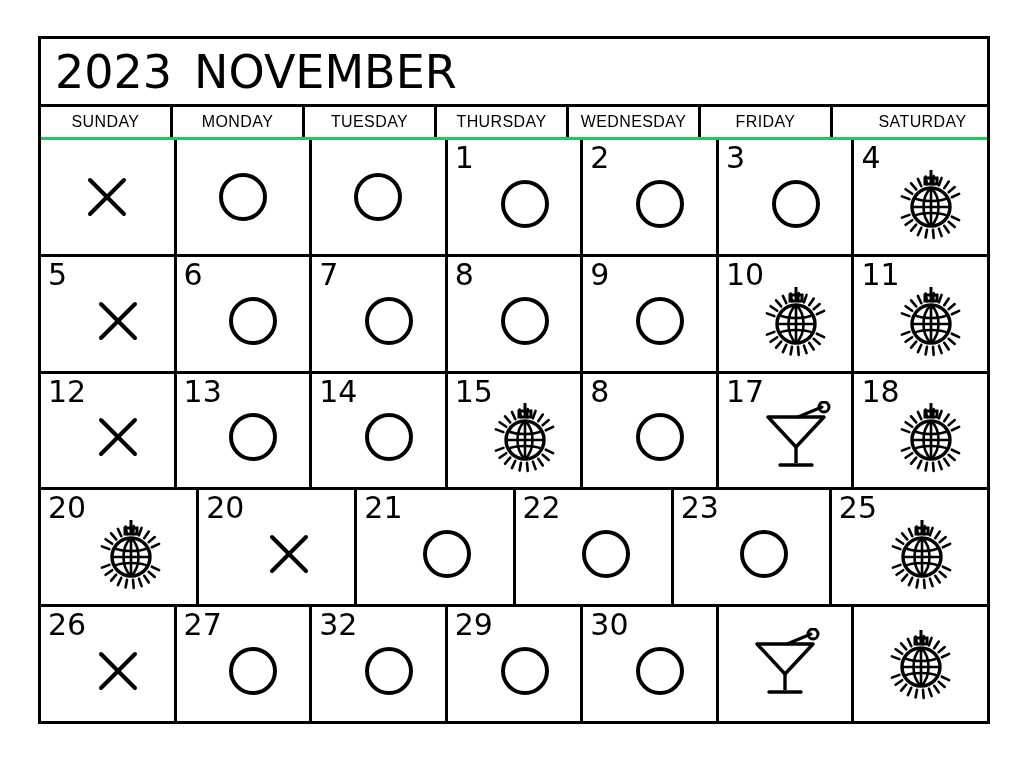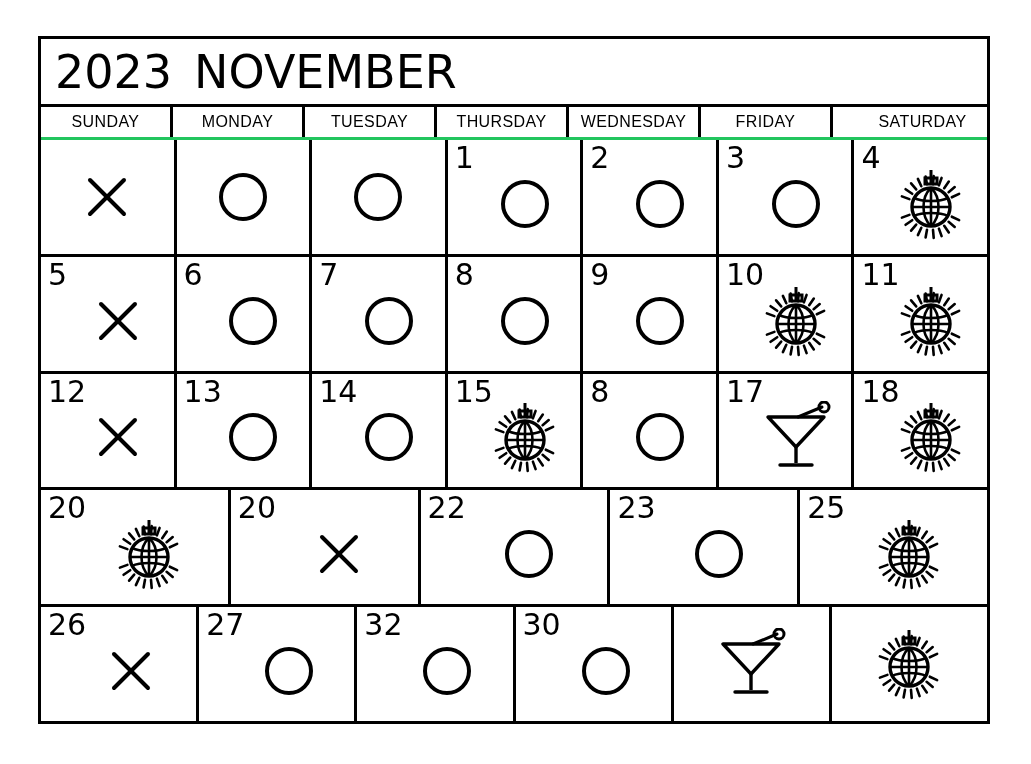--- a/index.html
+++ b/index.html
@@ -475,20 +475,28 @@
           <div class="day-cell">
             <div class="day-num">20</div>
             <div class="day-icon shifted">
               <svg width="48" height="48" viewBox="0 0 48 48" aria-hidden="true">
                 <line x1="7" y1="7" x2="41" y2="41" stroke="#000" stroke-width="4" stroke-linecap="round"></line>
                 <line x1="41" y1="7" x2="7" y2="41" stroke="#000" stroke-width="4" stroke-linecap="round"></line>
               </svg>
             </div>
           </div>
           <div class="day-cell">
+            <div class="day-num">21</div>
+            <div class="day-icon shifted">
+              <svg width="52" height="52" viewBox="0 0 52 52" aria-hidden="true">
+                <circle cx="26" cy="26" r="22" fill="none" stroke="#000" stroke-width="4"></circle>
+              </svg>
+            </div>
+          </div>
+          <div class="day-cell">
             <div class="day-num">22</div>
             <div class="day-icon shifted">
               <svg width="52" height="52" viewBox="0 0 52 52" aria-hidden="true">
                 <circle cx="26" cy="26" r="22" fill="none" stroke="#000" stroke-width="4"></circle>
               </svg>
             </div>
           </div>
           <div class="day-cell">
             <div class="day-num">23</div>
             <div class="day-icon shifted">
@@ -544,20 +552,28 @@
           <div class="day-cell">
             <div class="day-num">27</div>
             <div class="day-icon shifted">
               <svg width="52" height="52" viewBox="0 0 52 52" aria-hidden="true">
                 <circle cx="26" cy="26" r="22" fill="none" stroke="#000" stroke-width="4"></circle>
               </svg>
             </div>
           </div>
           <div class="day-cell">
             <div class="day-num">32</div>
+            <div class="day-icon shifted">
+              <svg width="52" height="52" viewBox="0 0 52 52" aria-hidden="true">
+                <circle cx="26" cy="26" r="22" fill="none" stroke="#000" stroke-width="4"></circle>
+              </svg>
+            </div>
+          </div>
+          <div class="day-cell">
+            <div class="day-num">29</div>
             <div class="day-icon shifted">
               <svg width="52" height="52" viewBox="0 0 52 52" aria-hidden="true">
                 <circle cx="26" cy="26" r="22" fill="none" stroke="#000" stroke-width="4"></circle>
               </svg>
             </div>
           </div>
           <div class="day-cell">
             <div class="day-num">30</div>
             <div class="day-icon shifted">
               <svg width="52" height="52" viewBox="0 0 52 52" aria-hidden="true">

